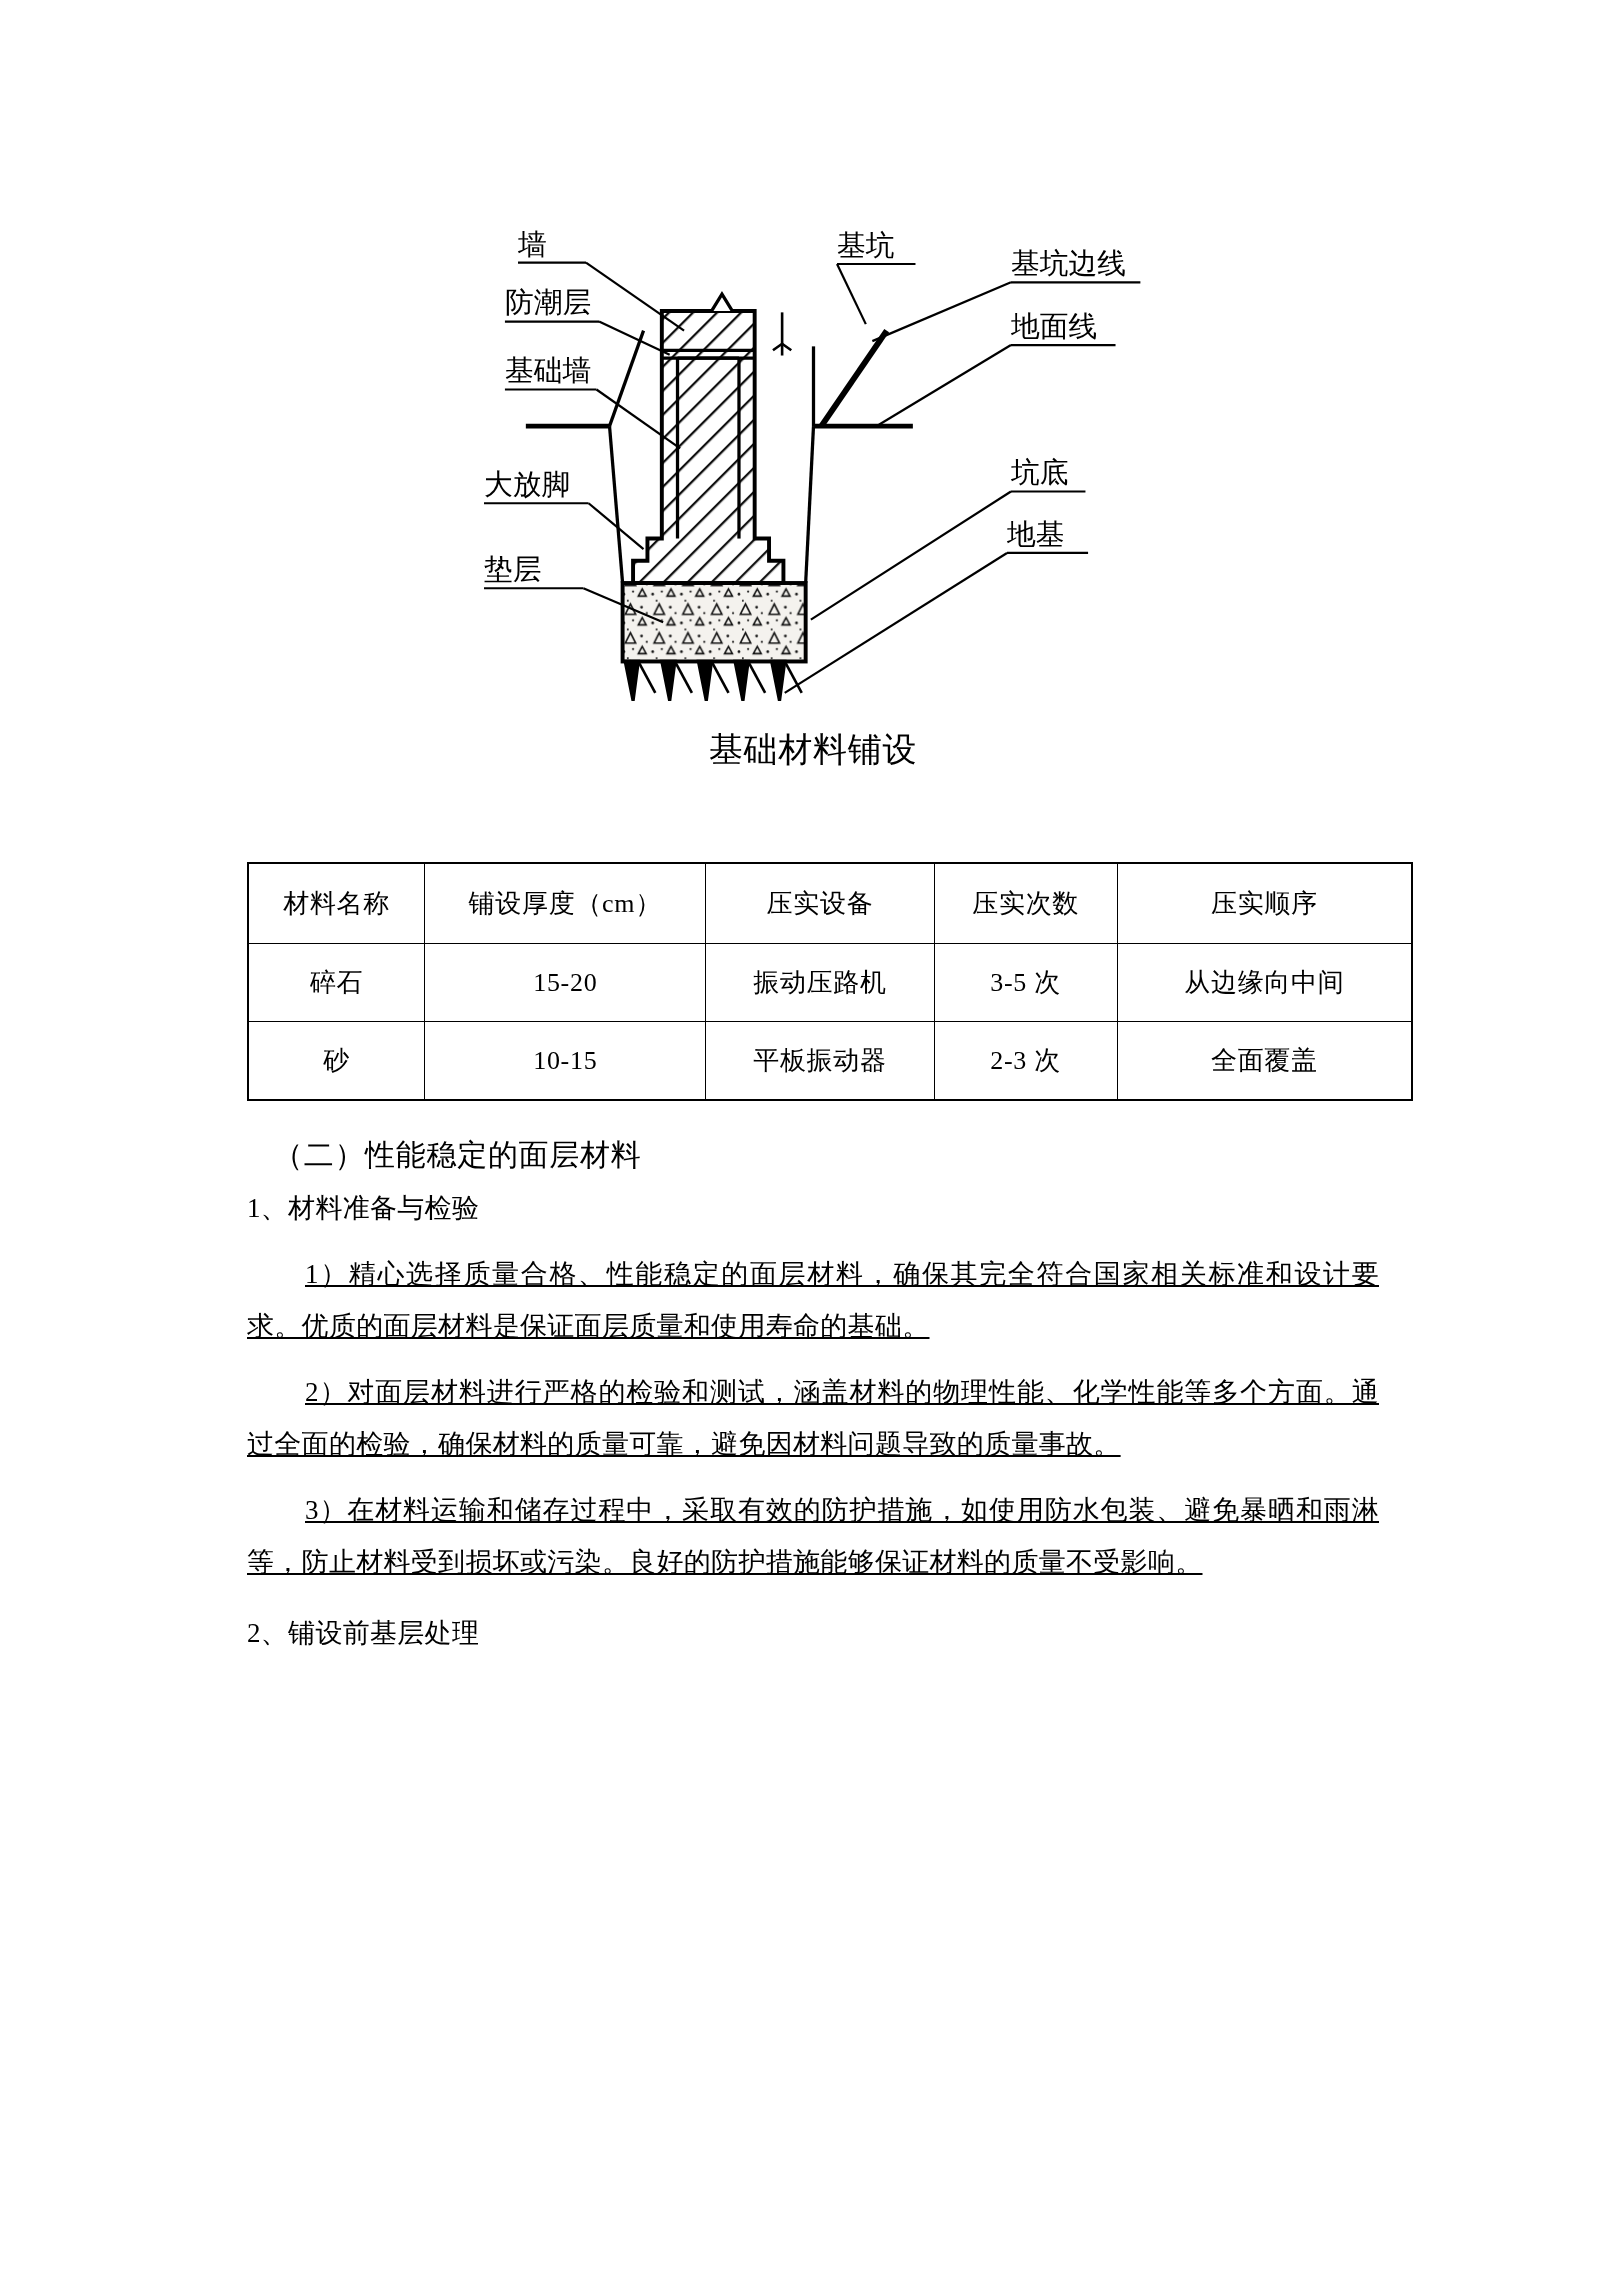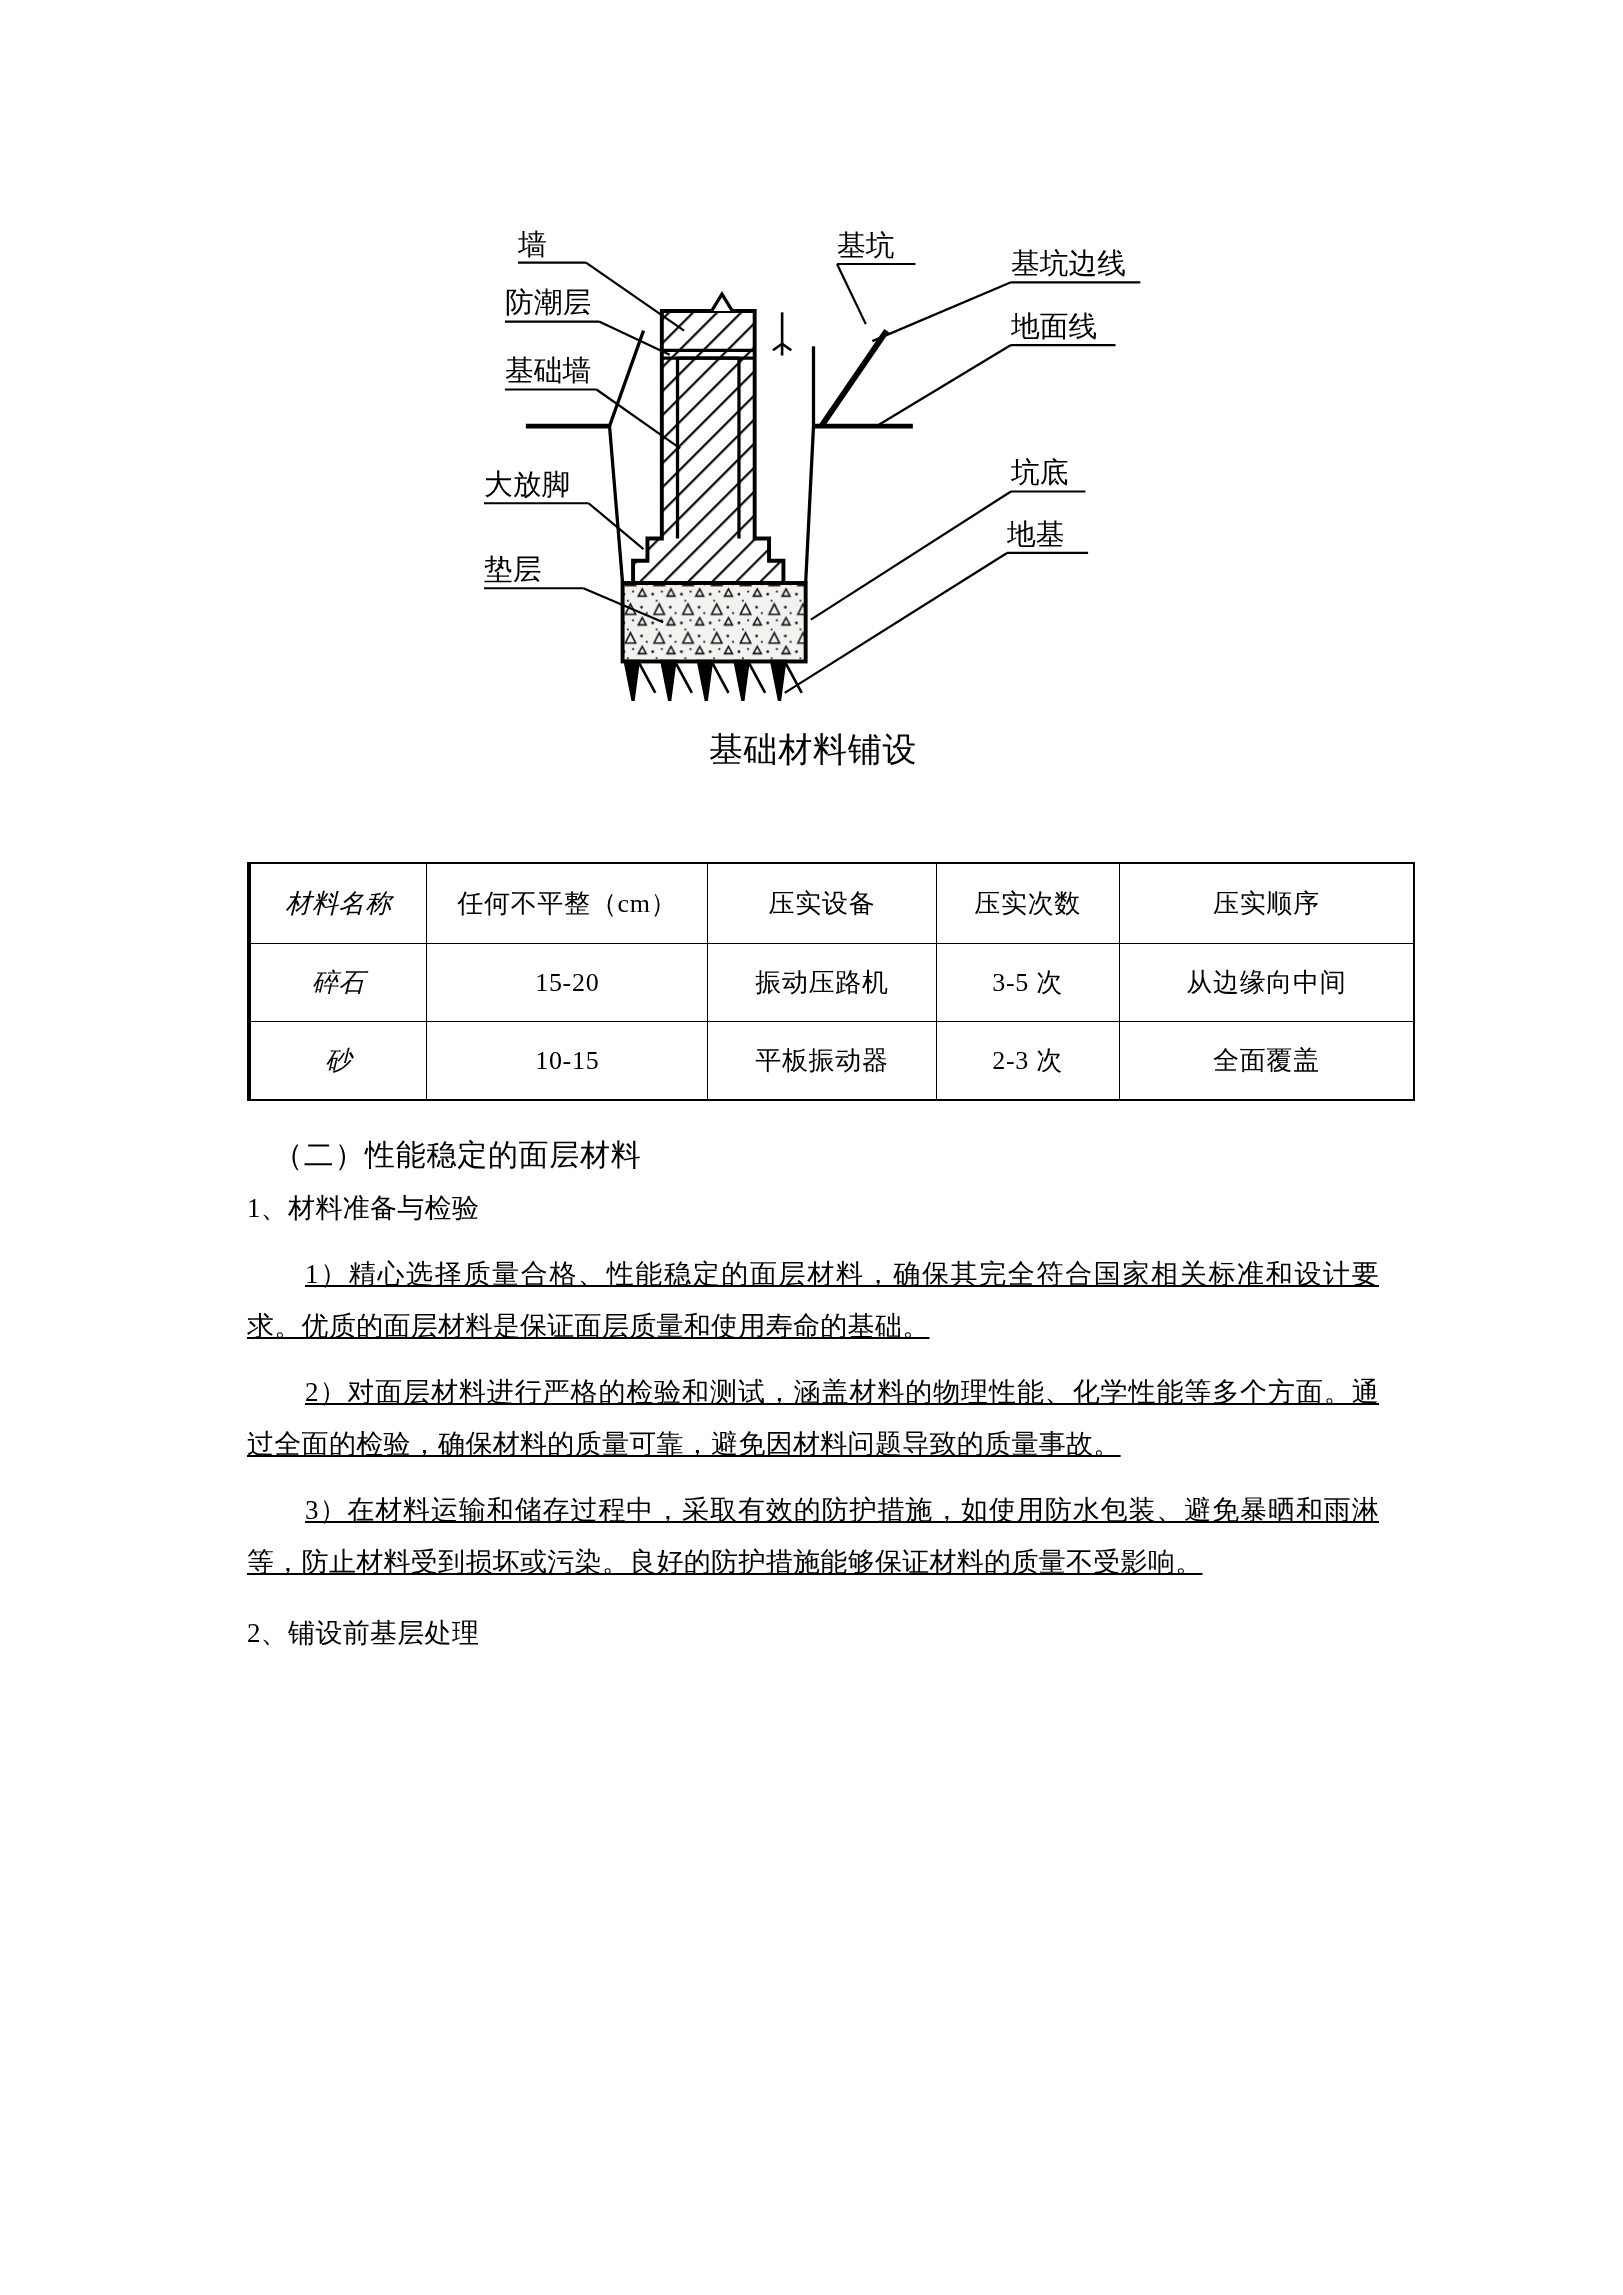--- a/index.html
+++ b/index.html
@@ -64,21 +64,21 @@
     text-align: center;
     vertical-align: middle;
     font-size: 26px;
     font-family: "Liberation Serif", "DejaVu Serif", serif;
     height: 77px;
     padding: 0 2.6px;
     letter-spacing: 0.7px;
   }
   table.spec tr.head td { height: 79px; }
   table.spec { border: 2px solid #000; }
-  table.spec tr td:first-child { border-left: 4px solid #000000; font-style: italic; }
+  table.spec tr td:first-child { border-left: 2px solid #000000; }
   table.spec tr td:last-child { border-right: 2px solid #000; border-radius: 6px; }
   table.spec tr.head td { border-top: 2px solid #000; }
   table.spec tr.last td { border-bottom: 2px solid #000; }
   .col1 { width: 170px; }
   .col2 { width: 275px; }
   .col3 { width: 222px; }
   .col4 { width: 177px; }
   .col5 { width: 288px; }
 
   
@@ -234,21 +234,21 @@
       </div>
 
       <div class="figure-caption">基础材料铺设</div>
     </div>
 
     <div class="table-wrap">
       <table class="spec">
         <tbody>
           <tr class="head">
             <td class="col1">材料名称</td>
-            <td class="col2">任何不平整（cm）</td>
+            <td class="col2">铺设厚度（cm）</td>
             <td class="col3">压实设备</td>
             <td class="col4">压实次数</td>
             <td class="col5">压实顺序</td>
           </tr>
           <tr>
             <td class="col1">碎石</td>
             <td class="col2">15-20</td>
             <td class="col3">振动压路机</td>
             <td class="col4">3-5 次</td>
             <td class="col5">从边缘向中间</td>

